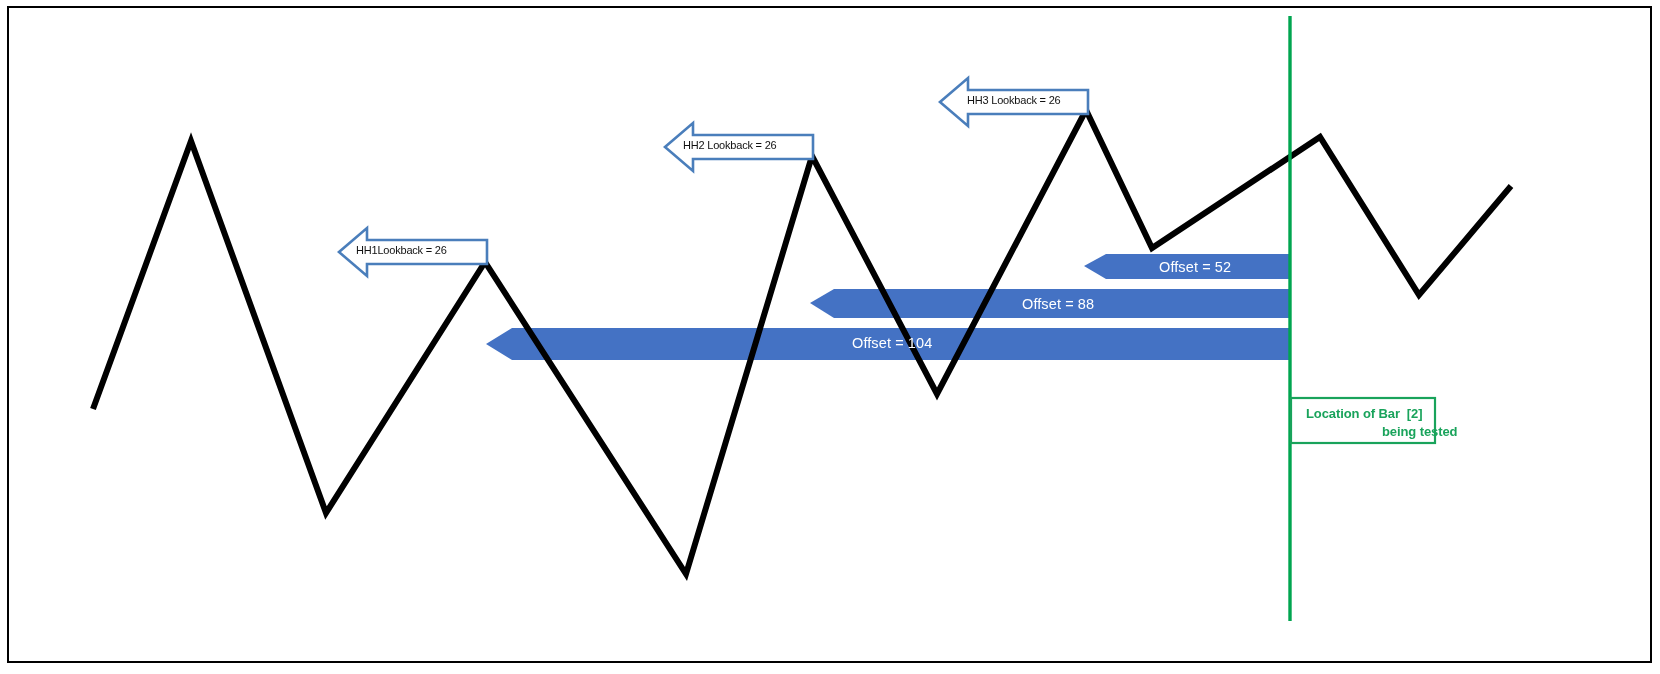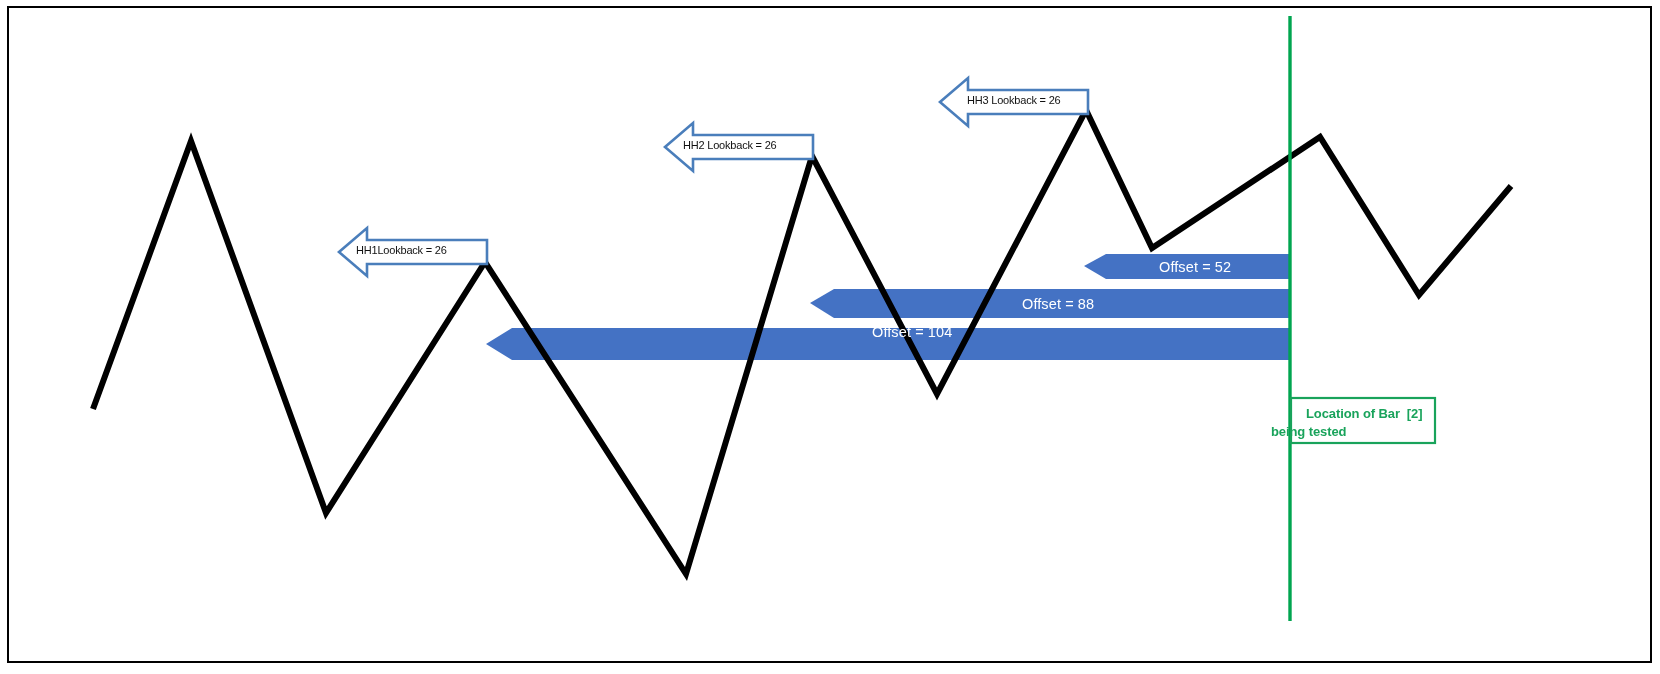--- a/index.html
+++ b/index.html
@@ -90,19 +90,19 @@
   <div class="lbl lookback-text" style="left:346px; top:244px;margin-left:10px;">HH1Lookback = 26</div>
 
   <div class="lbl lookback-text" style="left:683px; top:139px;">HH2 Lookback = 26</div>
 
   <div class="lbl lookback-text" style="left:967px; top:94px;">HH3 Lookback = 26</div>
 
   <div class="lbl offset-text" style="left:1159px; top:259px;">Offset = 52</div>
 
   <div class="lbl offset-text" style="left:1022px; top:296px;">Offset = 88</div>
 
-  <div class="lbl offset-text" style="left:852px; top:324px;margin-left:20px;">Offset = 104</div>
+  <div class="lbl offset-text" style="left:852px; top:335px;">Offset = 104</div>
 
   <div class="lbl bar-note" style="left:1306px; top:404px;">Location of Bar  [2]</div>
 
-  <div class="lbl bar-note" style="left:1271px; top:422px;">being tested</div>
+  <div class="lbl bar-note" style="left:1382px; top:422px;">being tested</div>
 
 </div>
 
 </body></html>

